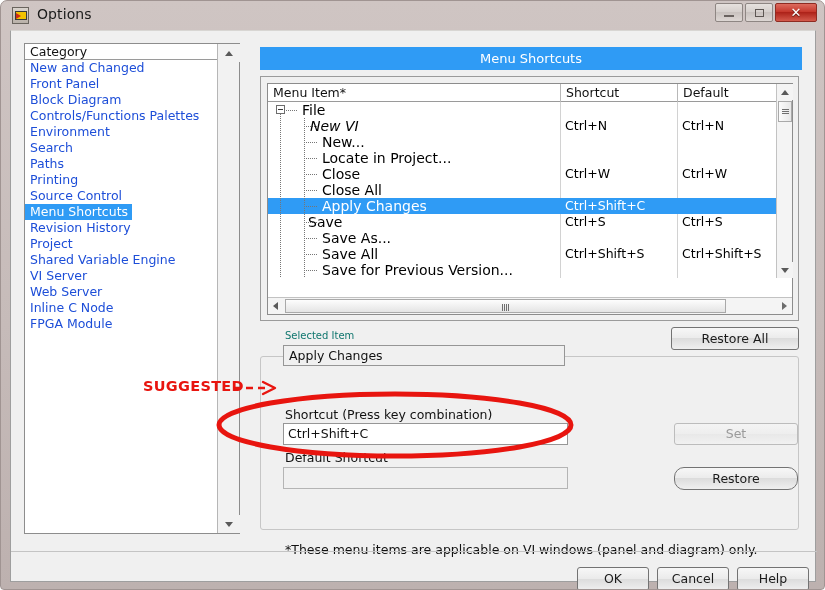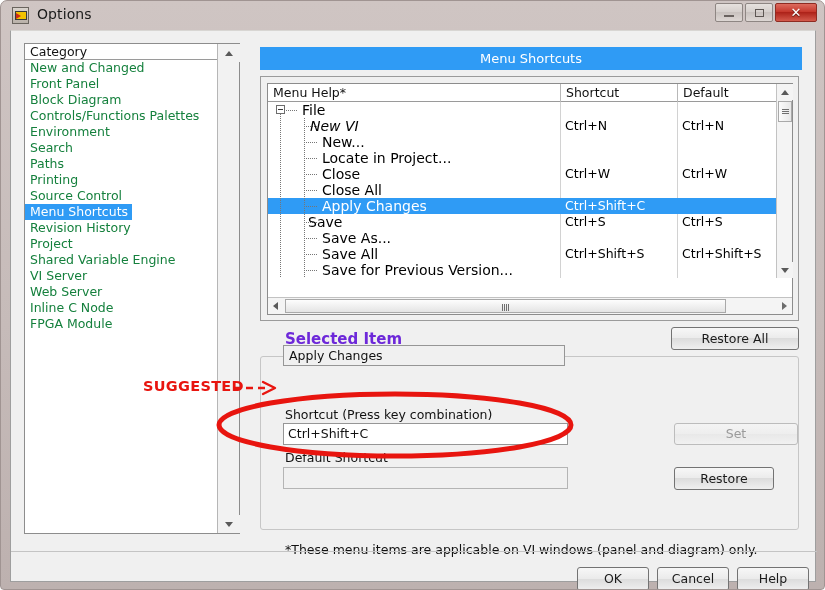--- a/index.html
+++ b/index.html
@@ -146,21 +146,21 @@
     color: #111;
     border-bottom: 1px solid #9a9a9a;
     background: #ffffff;
     box-sizing: border-box;
   }
   .cat-item {
     height: 16px;
     line-height: 16px;
     padding-left: 5px;
     font-size: 12.5px;
-    color: #15803d;
+    color: #1d4ed8;
     white-space: nowrap;
     box-sizing: border-box;
   }
   .cat-item.selected {
     background: #2f9bf5;
     color: #ffffff;
     display: inline-block;
     padding-right: 4px;
     width: auto;
     margin-left: 0;
@@ -390,23 +390,22 @@
     position: absolute;
     left: 216px; top: 4px;
     width: 7px; height: 7px;
     background-image: repeating-linear-gradient(to right, #6f6f6f 0 1px, transparent 1px 2px);
   }
 
   
   #lbl-selected {
     position: absolute;
     left: 31px; top: 283px;
-    font-size: 15px;
-    color: #6d28d9;
-    font-weight: bold;
+    font-size: 10px;
+    color: #0f766e;
   }
   #fld-selected {
     position: absolute;
     left: 29px; top: 298px;
     width: 282px;
     height: 21px;
     box-sizing: border-box;
     background: #f0f0f0;
     border: 1px solid #969696;
     font-size: 12.5px;
@@ -486,22 +485,23 @@
     width: 128px; height: 23px;
     line-height: 21px;
   }
   #btn-set {
     left: 420px; top: 376px;
     width: 124px; height: 22px;
     line-height: 20px;
   }
   #btn-restore {
     left: 420px; top: 420px;
-    width: 100px; height: 23px;
+    width: 124px; height: 23px;
     line-height: 21px;
+    border-radius: 10px;
   }
   #footnote {
     position: absolute;
     left: 31px; top: 495px;
     font-size: 12.5px;
     color: #111;
   }
   #sep-bottom {
     position: absolute;
     left: 0; top: 520px;
@@ -622,21 +622,21 @@
     </div>
 
     <div id="content">
 
       <div id="banner">Menu Shortcuts</div>
 
       <div id="tree-panel">
         <div id="tree-inner">
 
           <div id="tree-head">
-            <div class="th" id="th-item">Menu Help*</div>
+            <div class="th" id="th-item">Menu Item*</div>
             <div class="th" id="th-short">Shortcut</div>
             <div class="th" id="th-def">Default</div>
           </div>
 
           <div class="colsep" id="sep1"></div>
           <div class="colsep" id="sep2"></div>
 
           <div id="tree-rows">
               <div class="trow">
                 <div class="cell-label">

